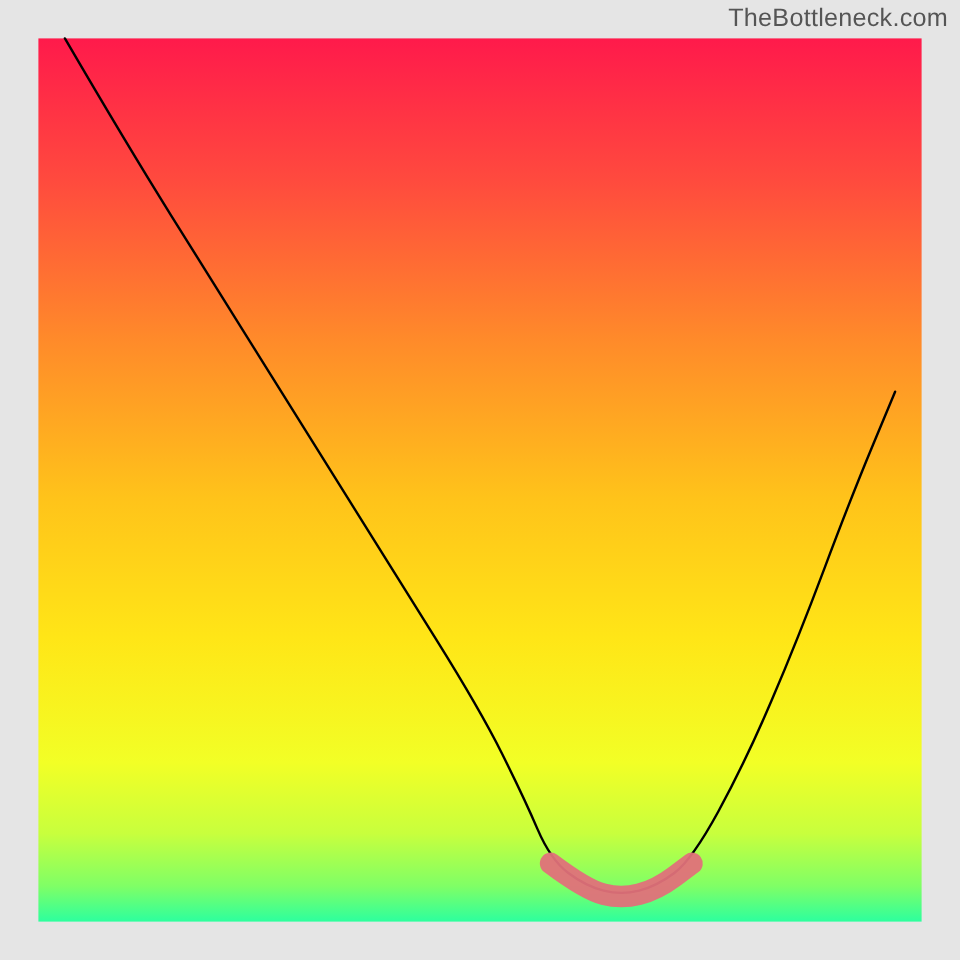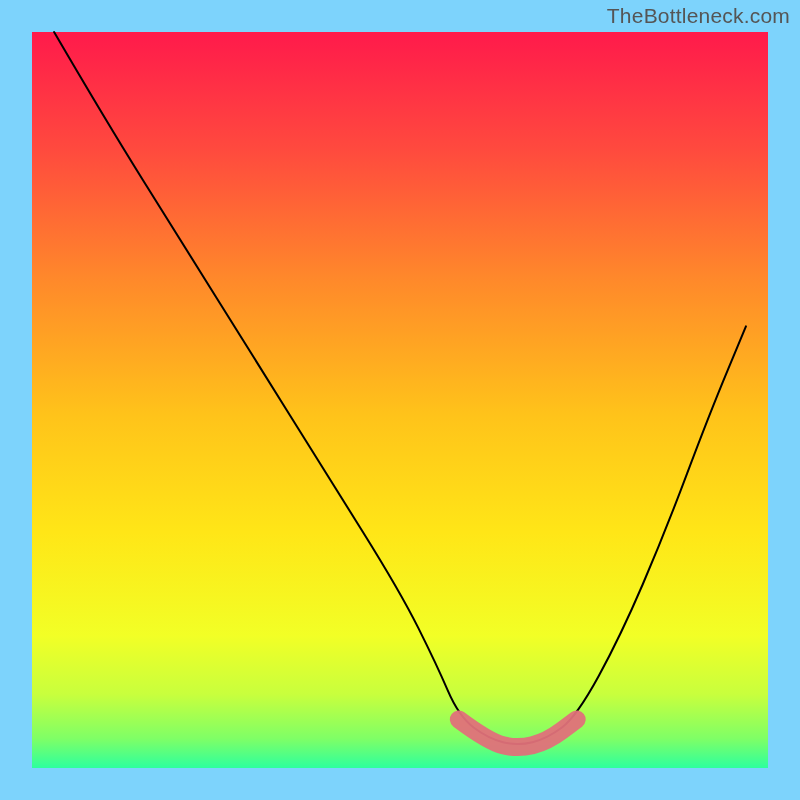--- a/index.html
+++ b/index.html
@@ -8,21 +8,21 @@
     background: #000;
     width: 800px;
     height: 800px;
     overflow: hidden;
     font-family: Arial, Helvetica, sans-serif;
   }
   .chart-wrap {
     width: 800px;
     height: 800px;
     position: relative;
-    background: #7dd3fc;
+    background: #e5e5e5;
   }
   svg {
     display: block;
   }
   .watermark {
     position: absolute;
     top: 4px;
     right: 10px;
     color: #555;
     font-size: 21px;

